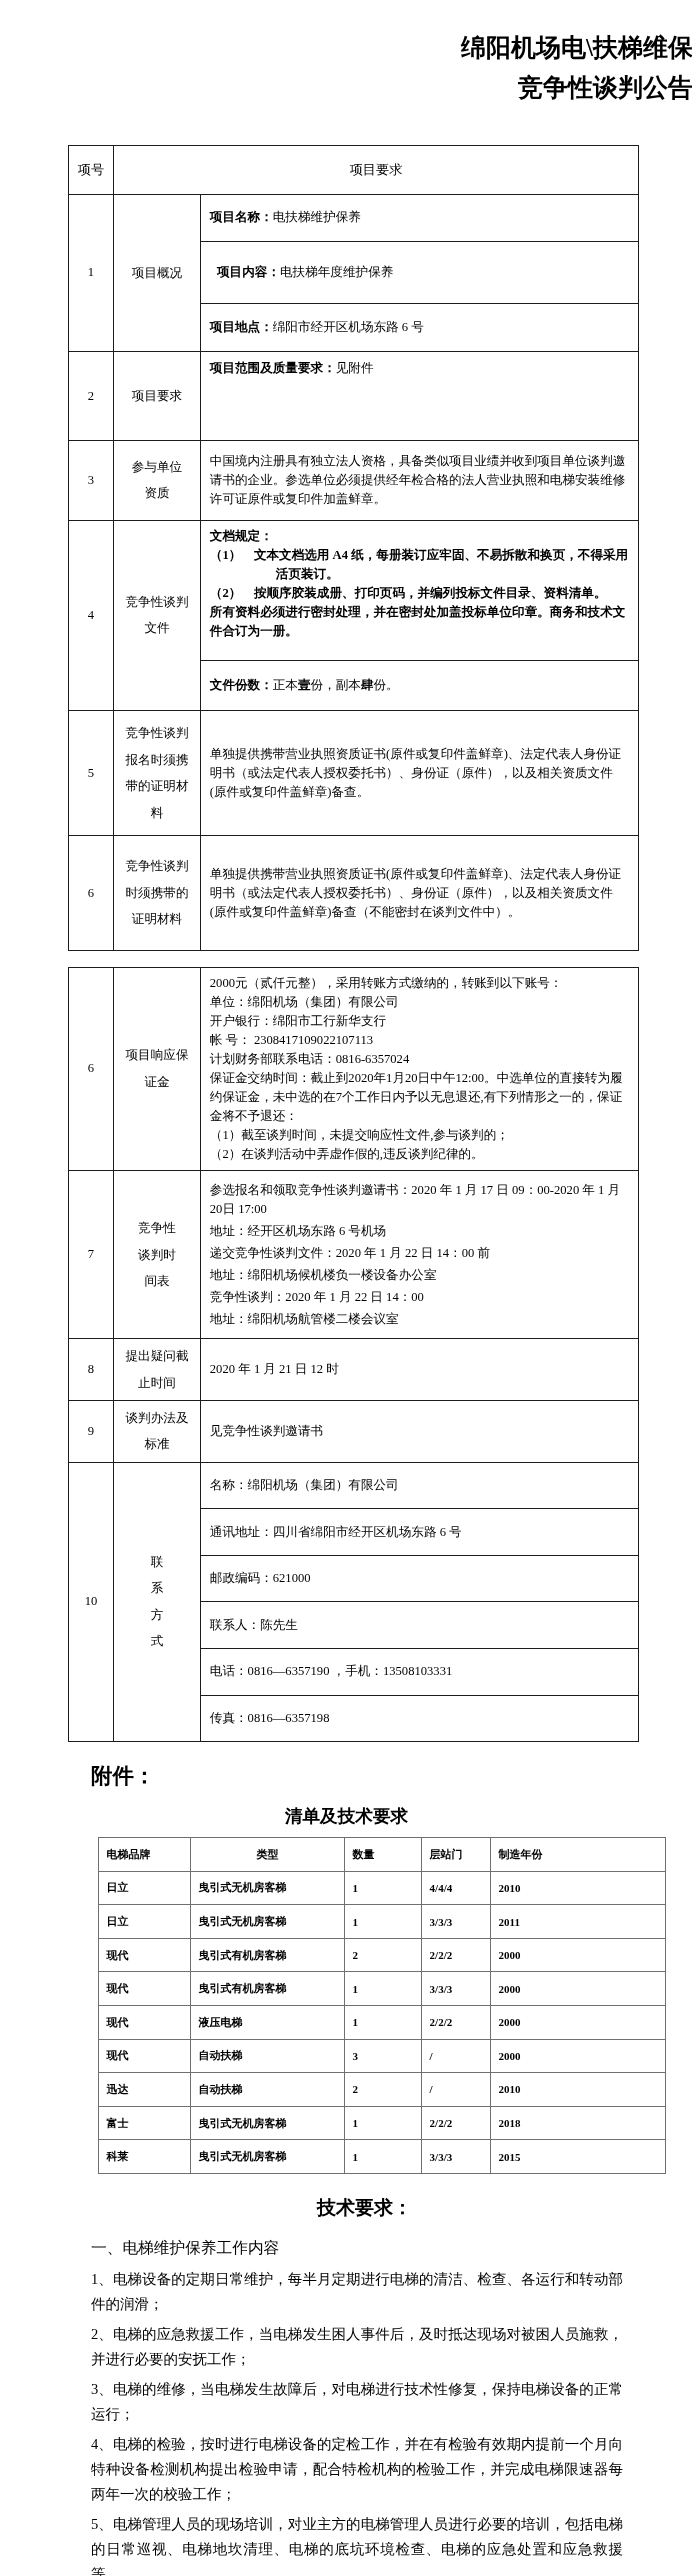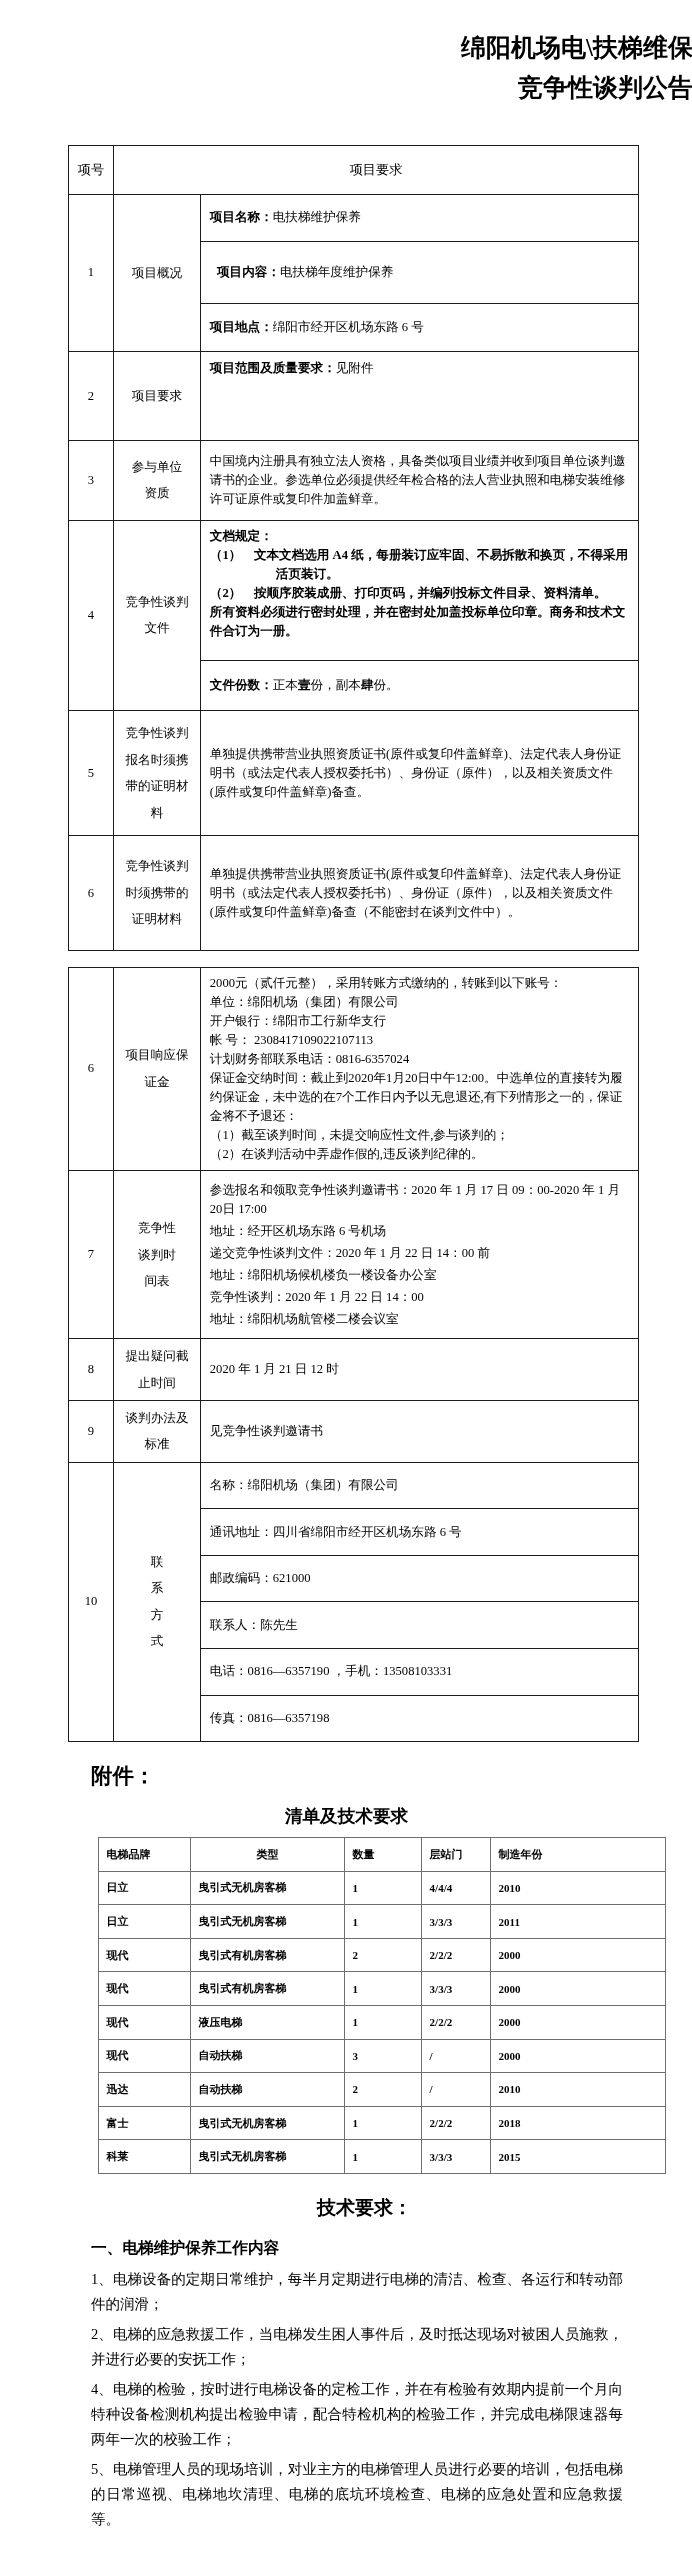--- a/index.html
+++ b/index.html
@@ -57,21 +57,21 @@
     height:30px;
     padding:1.3px 7.6px;
     text-align:left;
     vertical-align:middle;
   }
   table.elev th.center { text-align:center; }
 
   
   .tech-title { text-align:center; font-size:19px; font-weight:bold; margin:21.4px 0 8.8px 0;padding-left:36px; }
   .tech-body { margin-left:91px; width:532px; }
-  .tech-body h3 { font-size:15.7px; font-weight:bold; margin:14px 0 6.3px 0; line-height:25px; }
+  .tech-body h3 { font-size:15.7px; font-weight:normal; margin:14px 0 6.3px 0; line-height:25px; }
   .tech-body p  { font-size:14.5px; line-height:25px; margin:0 0 5px 0; text-align:justify; }
 </style>
 </head>
 <body>
 
 <div class="page">
 
   <div class="doc-title">
     <div>绵阳机场电\扶梯维保</div>
     <div>竞争性谈判公告</div>
@@ -286,18 +286,19 @@
           <td>2015</td>
         </tr>
       </tbody>
   </table>
 
   <div class="tech-title">技术要求：</div>
   <div class="tech-body">
       <h3>一、电梯维护保养工作内容</h3>
       <p>1、电梯设备的定期日常维护，每半月定期进行电梯的清洁、检查、各运行和转动部件的润滑；</p>
       <p>2、电梯的应急救援工作，当电梯发生困人事件后，及时抵达现场对被困人员施救，并进行必要的安抚工作；</p>
+      <p>3、电梯的维修，当电梯发生故障后，对电梯进行技术性修复，保持电梯设备的正常运行；</p>
       <p>4、电梯的检验，按时进行电梯设备的定检工作，并在有检验有效期内提前一个月向特种设备检测机构提出检验申请，配合特检机构的检验工作，并完成电梯限速器每两年一次的校验工作；</p>
       <p>5、电梯管理人员的现场培训，对业主方的电梯管理人员进行必要的培训，包括电梯的日常巡视、电梯地坎清理、电梯的底坑环境检查、电梯的应急处置和应急救援等。</p>
     </div>
 
 </div>
 
 
 </body></html>

